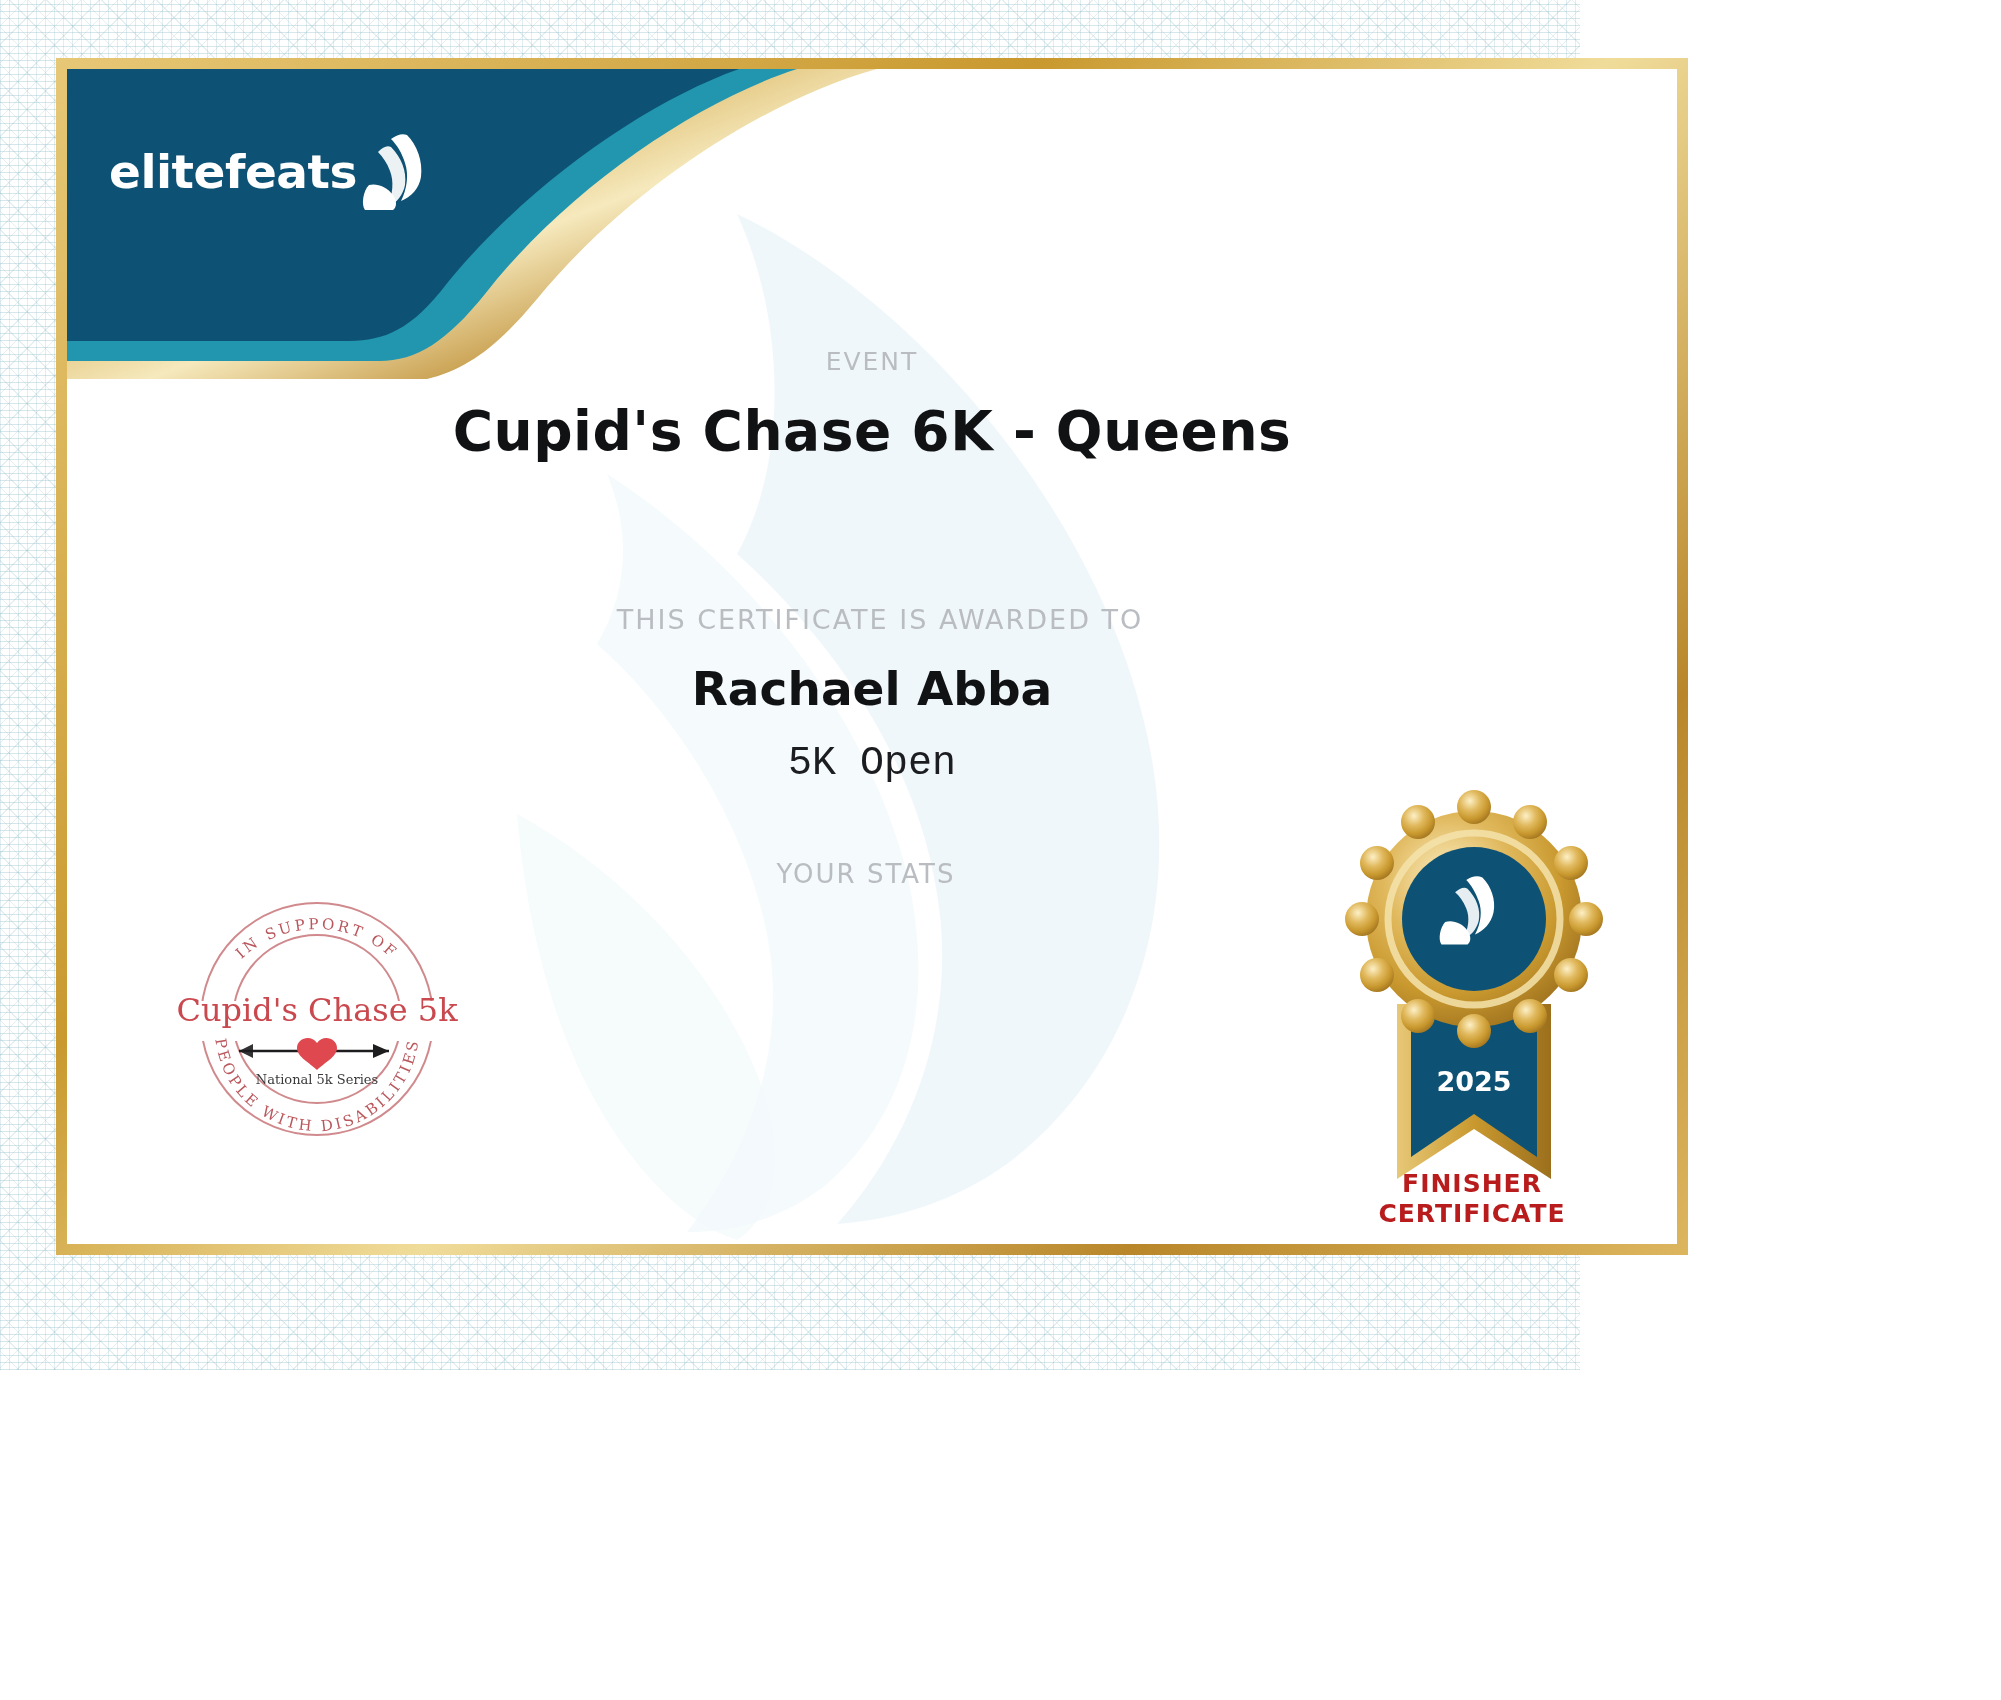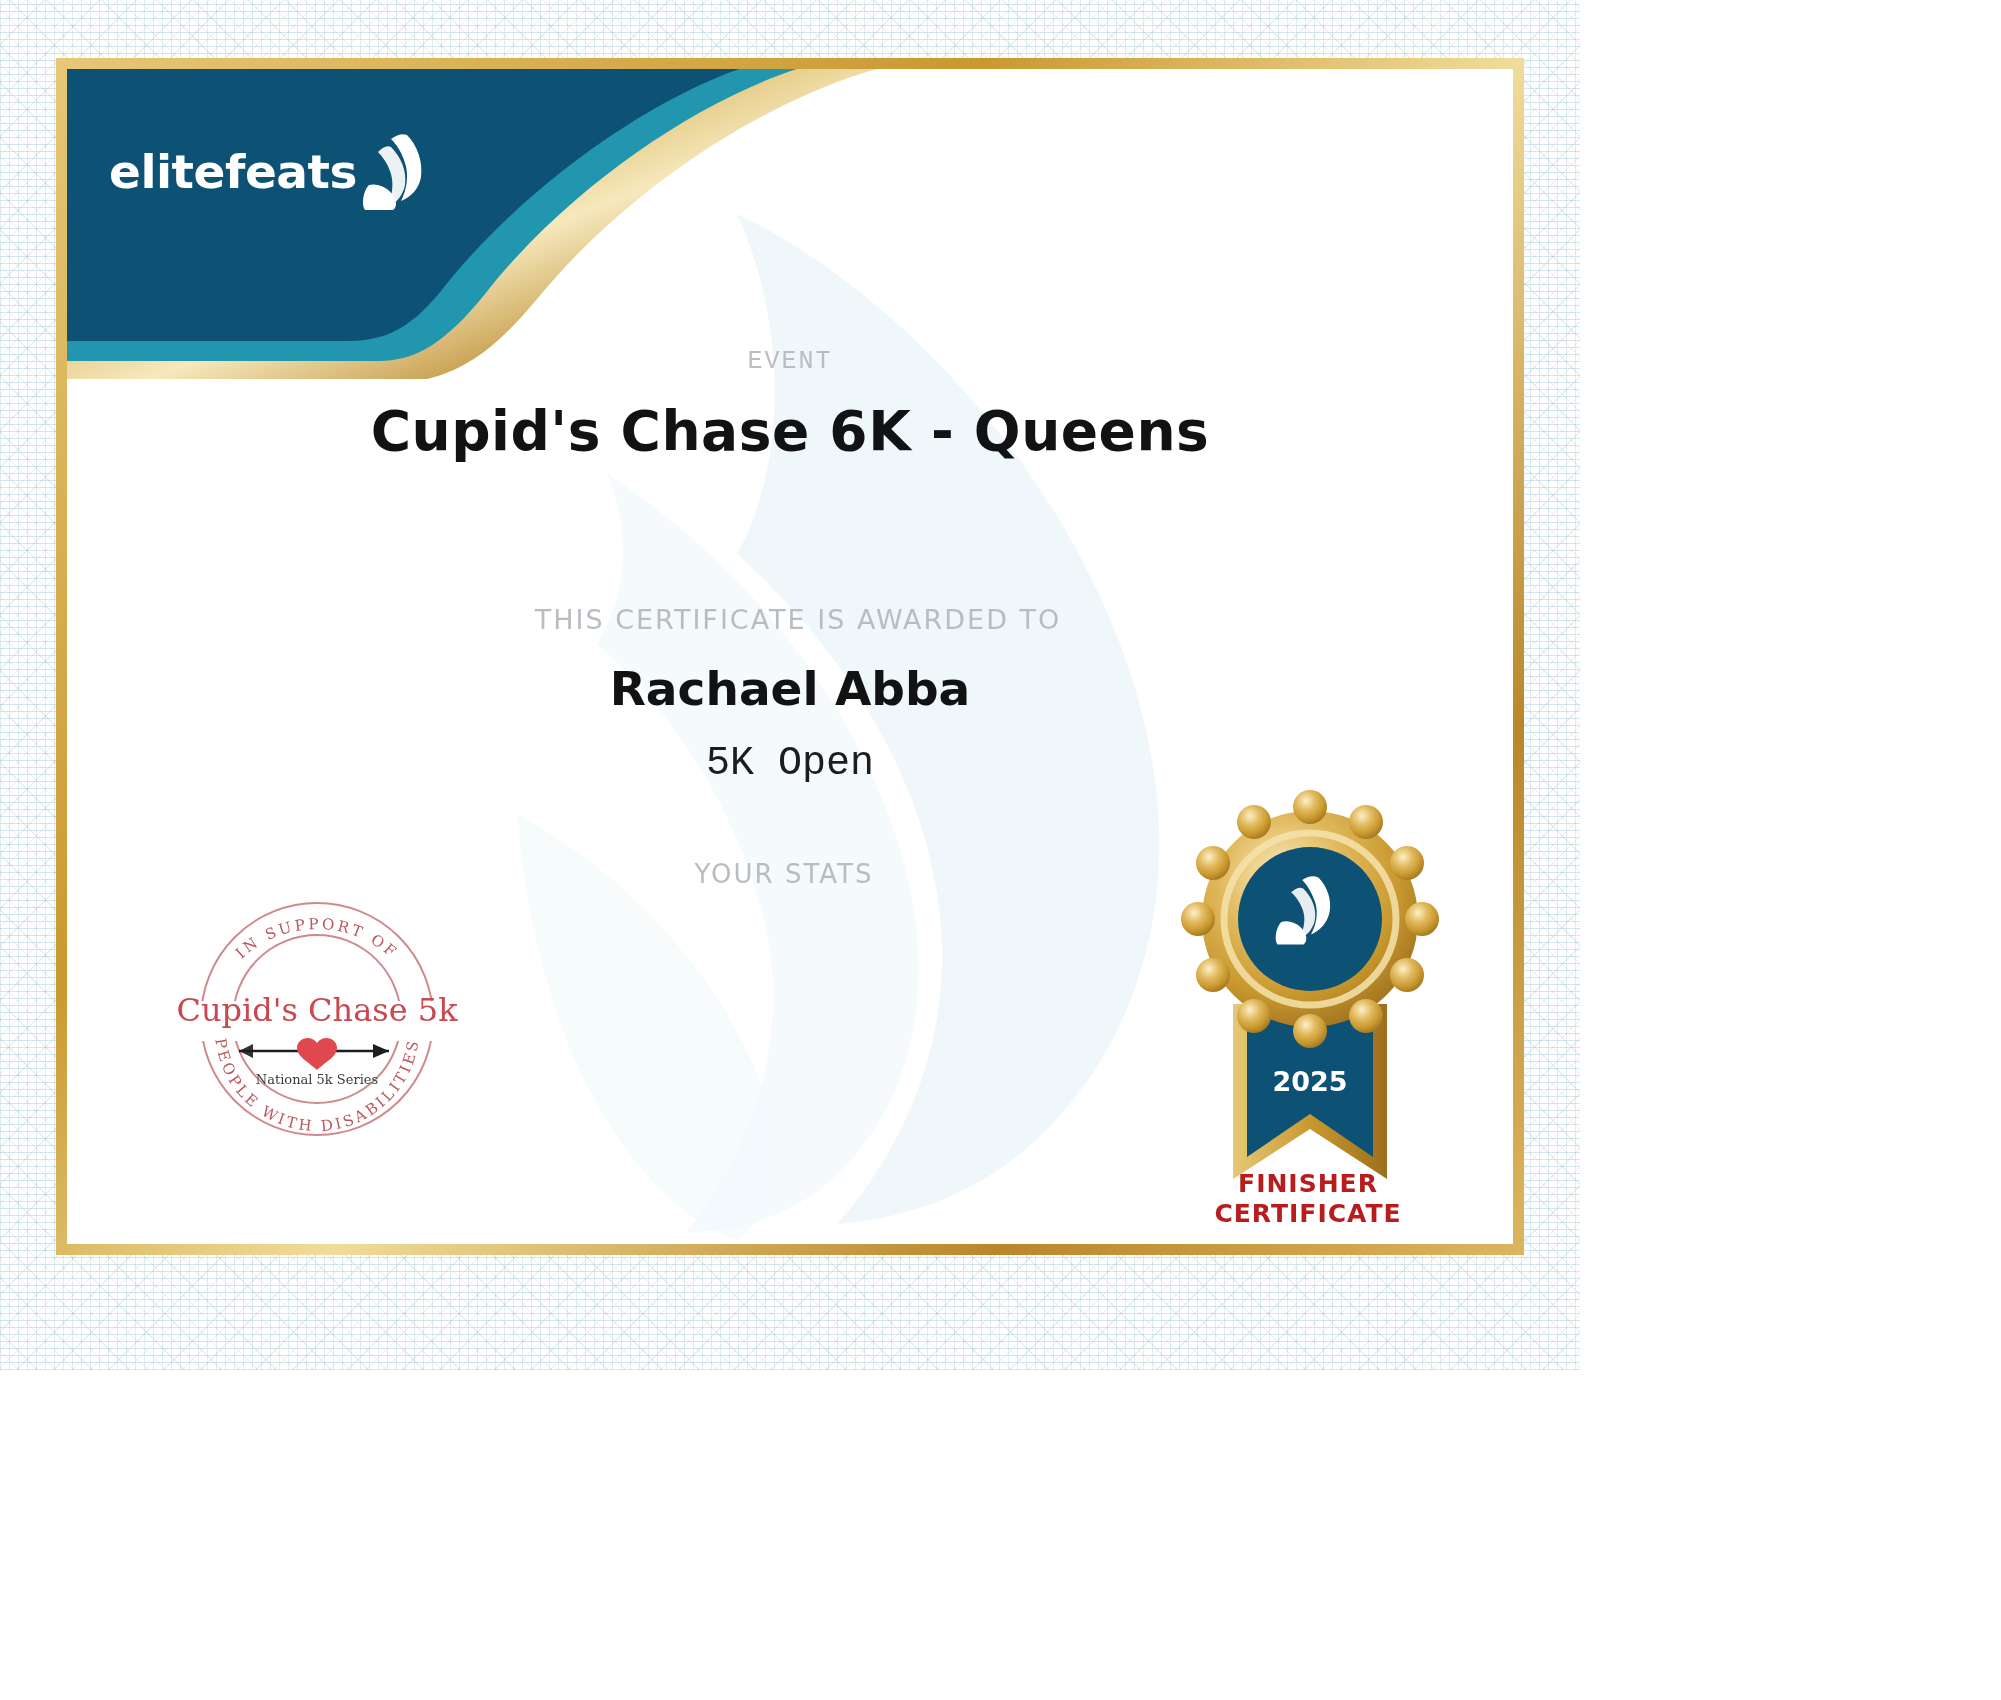--- a/index.html
+++ b/index.html
@@ -31,21 +31,21 @@
       repeating-linear-gradient(90deg, rgba(120,175,190,0.22) 0px, rgba(120,175,190,0.22) 1px, rgba(255,255,255,0) 1px, rgba(255,255,255,0) 9px),
       repeating-linear-gradient(45deg, rgba(110,170,185,0.18) 0px, rgba(110,170,185,0.18) 1px, rgba(255,255,255,0) 1px, rgba(255,255,255,0) 13px),
       repeating-linear-gradient(-45deg, rgba(110,170,185,0.18) 0px, rgba(110,170,185,0.18) 1px, rgba(255,255,255,0) 1px, rgba(255,255,255,0) 13px);
   }
 
   
   .gold-frame {
     position: absolute;
     left: 56px;
     top: 58px;
-    width: 1468px;
+    width: 1632px;
     height: 1197px;
     box-sizing: border-box;
     border: 11px solid #c9992f;
     background: #ffffff;
     background-image: linear-gradient(180deg, #ffffff 0%, #ffffff 100%);
     box-shadow: 0 0 0 1px #b8882a inset;
   }
   .gold-frame::before {
     
     content: "";
@@ -115,21 +115,20 @@
     color: #b9bdc2;
     font-family: "DejaVu Sans", sans-serif;
     letter-spacing: 2px;
   }
 
   .event-label {
     position: absolute;
     top: 278px;
     left: 0; right: 0;
     font-size: 25px;
-    font-family: Liberation Mono, monospace;
   }
   .event-name {
     position: absolute;
     top: 330px;
     left: 0; right: 0;
     font-family: "DejaVu Sans", sans-serif;
     font-size: 55px;
     font-weight: bold;
     color: #111214;
     letter-spacing: 0.5px;

